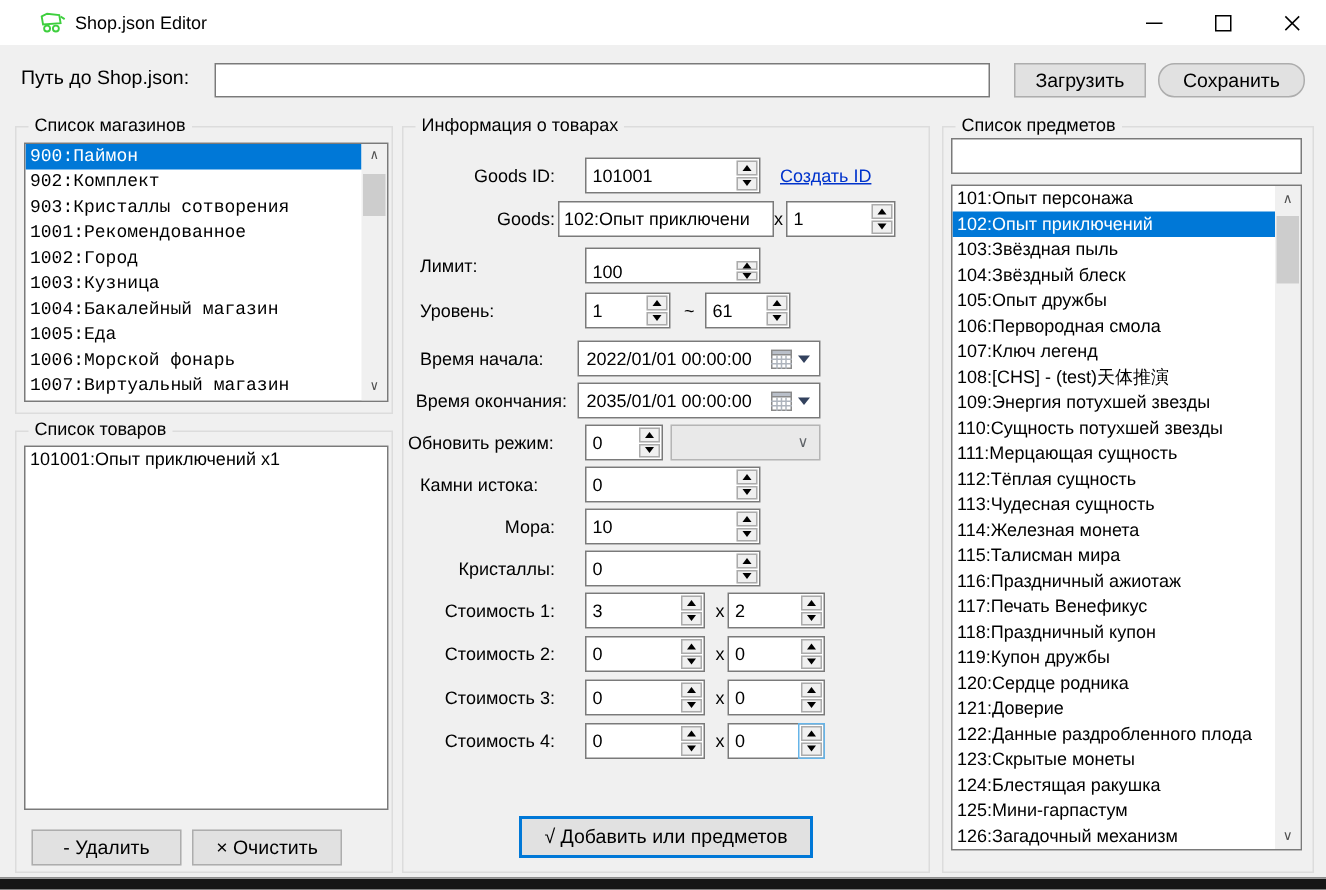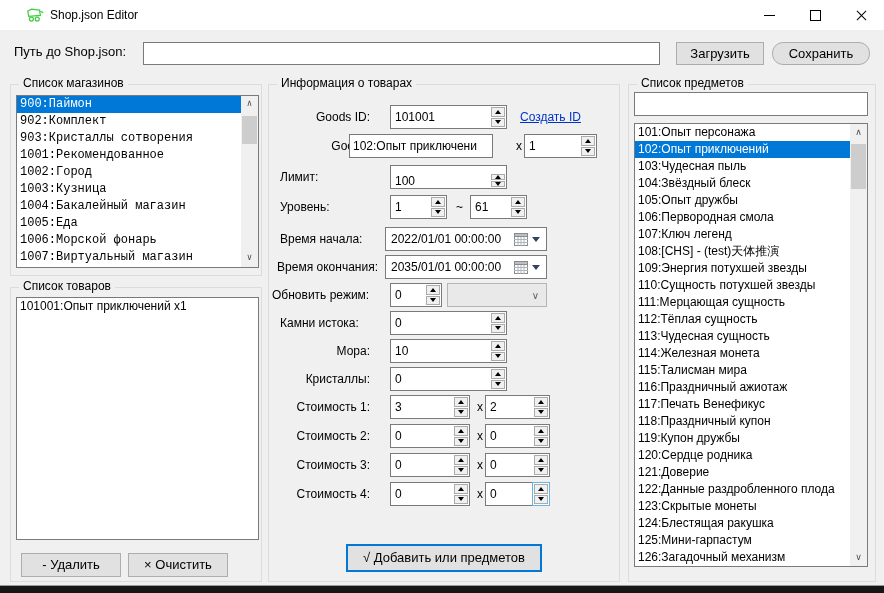--- a/index.html
+++ b/index.html
@@ -161,21 +161,21 @@
         <div class="spin-btns">
             <div class="spin-b up"></div>
             <div class="spin-b dn"></div>
           </div>
       </div>
       <span class="link" style="left:250px;color:#0033cc;">Создать ID</span>
     </div>
 
     <div class="row" style="top:49px;">
       <span class="rlabel">Goods:</span>
-      <input class="txt" style="left: 79px; width: 144px;" value="102:Опыт приключени">
+      <input class="txt" style="left: 102px; width: 144px;" value="102:Опыт приключени">
       <span class="xlab" style="left:246px;">x</span>
       <div class="spin" style="left:254px;width:73px;">
         <input class="spin-input" value="1" style="">
         <div class="spin-btns">
             <div class="spin-b up"></div>
             <div class="spin-b dn"></div>
           </div>
       </div>
     </div>
 
@@ -362,21 +362,21 @@
     <div class="btn btn-submit">√ Добавить или предметов</div>
   </div>
 
   <div class="group g-items">
     <span class="group-label">Список предметов</span>
     <input class="search-input" value="" style="">
     <div class="listbox lb-items">
       <div class="items-wrap" id="items-list">
           <div class="lst-item">101:Опыт персонажа</div>
           <div class="lst-item sel">102:Опыт приключений</div>
-          <div class="lst-item">103:Чудесная пыль</div>
+          <div class="lst-item">103:Звёздная пыль</div>
           <div class="lst-item">104:Звёздный блеск</div>
           <div class="lst-item">105:Опыт дружбы</div>
           <div class="lst-item">106:Первородная смола</div>
           <div class="lst-item">107:Ключ легенд</div>
           <div class="lst-item">108:[CHS] - (test)天体推演</div>
           <div class="lst-item">109:Энергия потухшей звезды</div>
           <div class="lst-item">110:Сущность потухшей звезды</div>
           <div class="lst-item">111:Мерцающая сущность</div>
           <div class="lst-item">112:Тёплая сущность</div>
           <div class="lst-item">113:Чудесная сущность</div>

